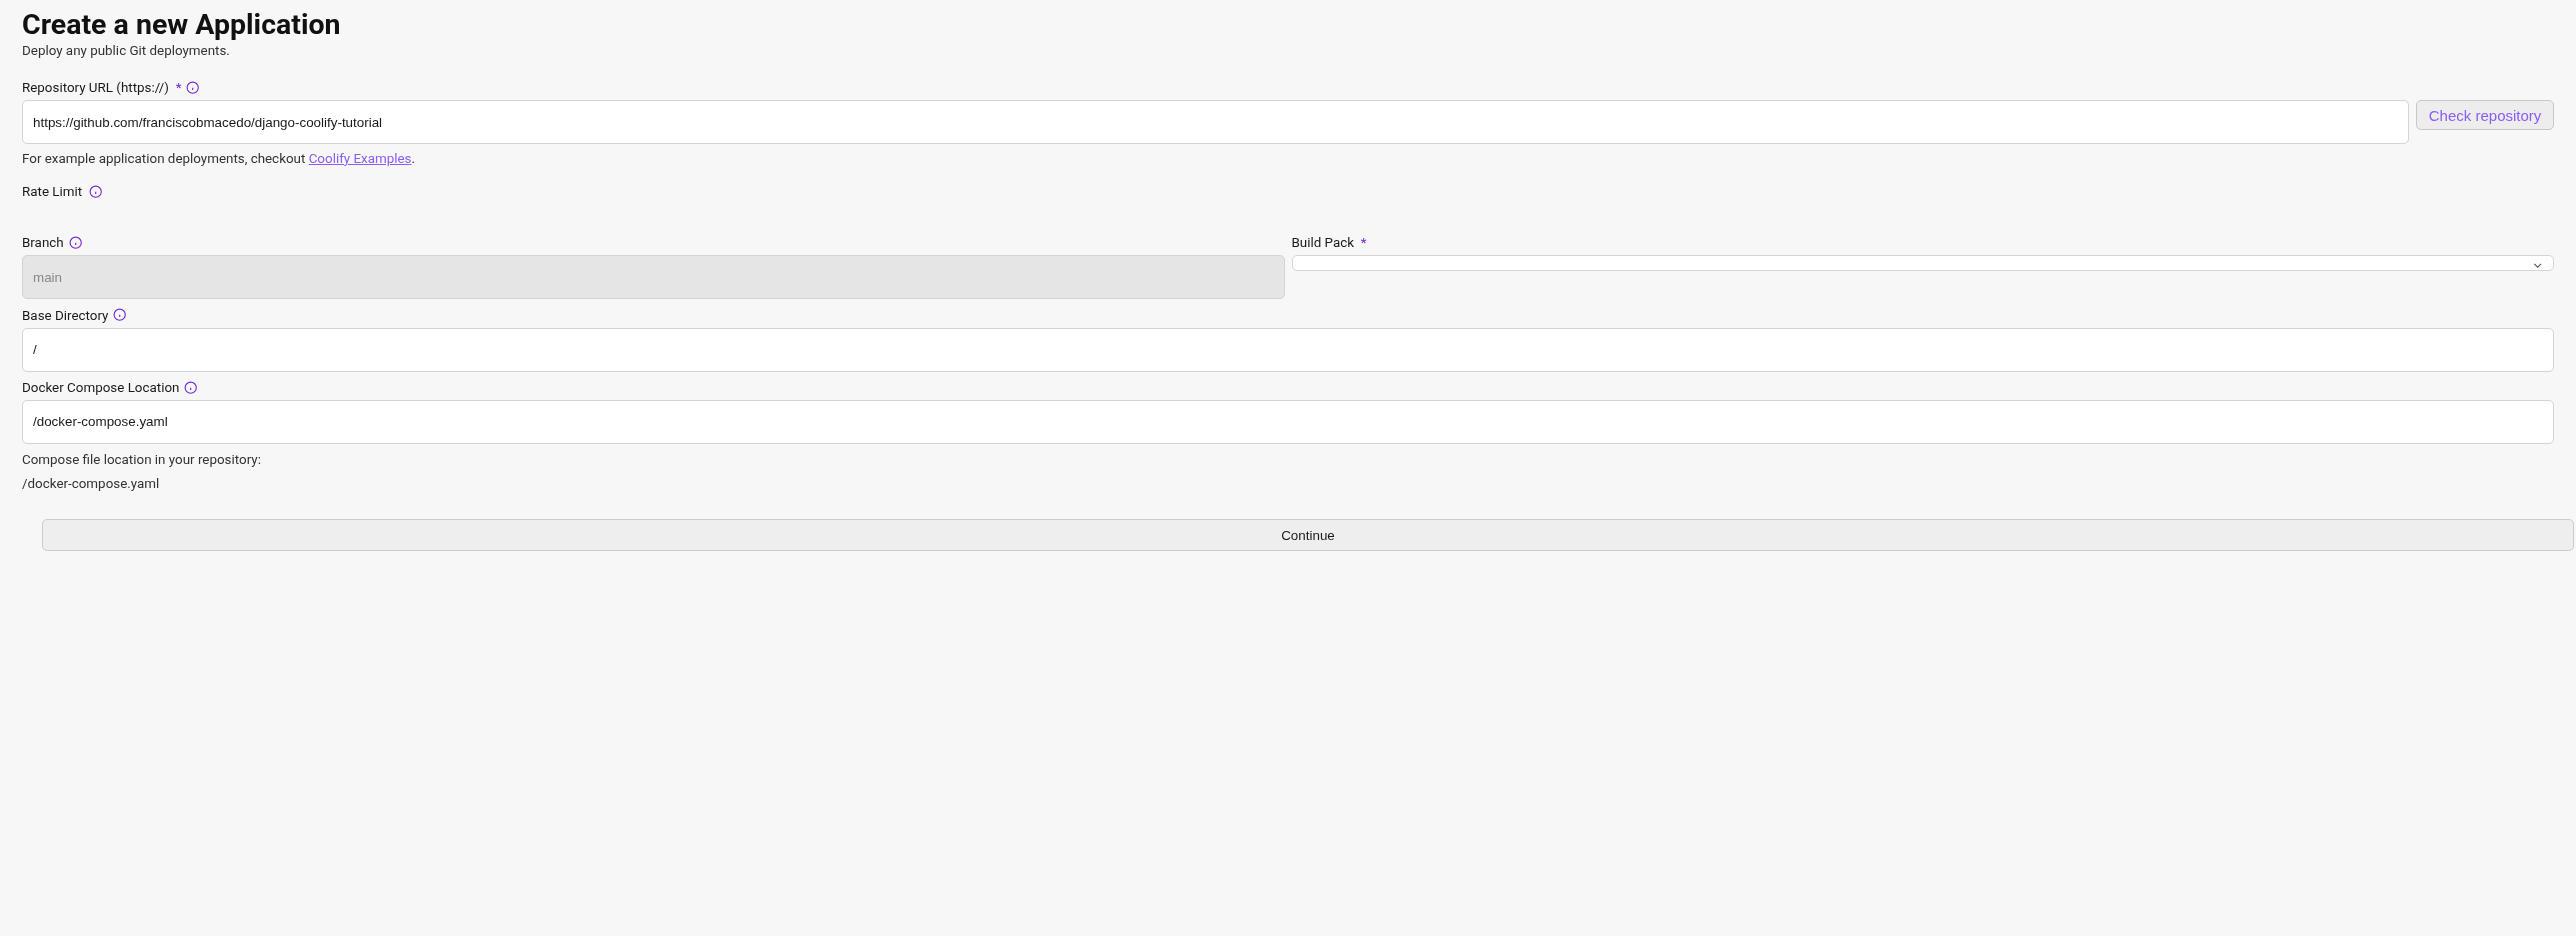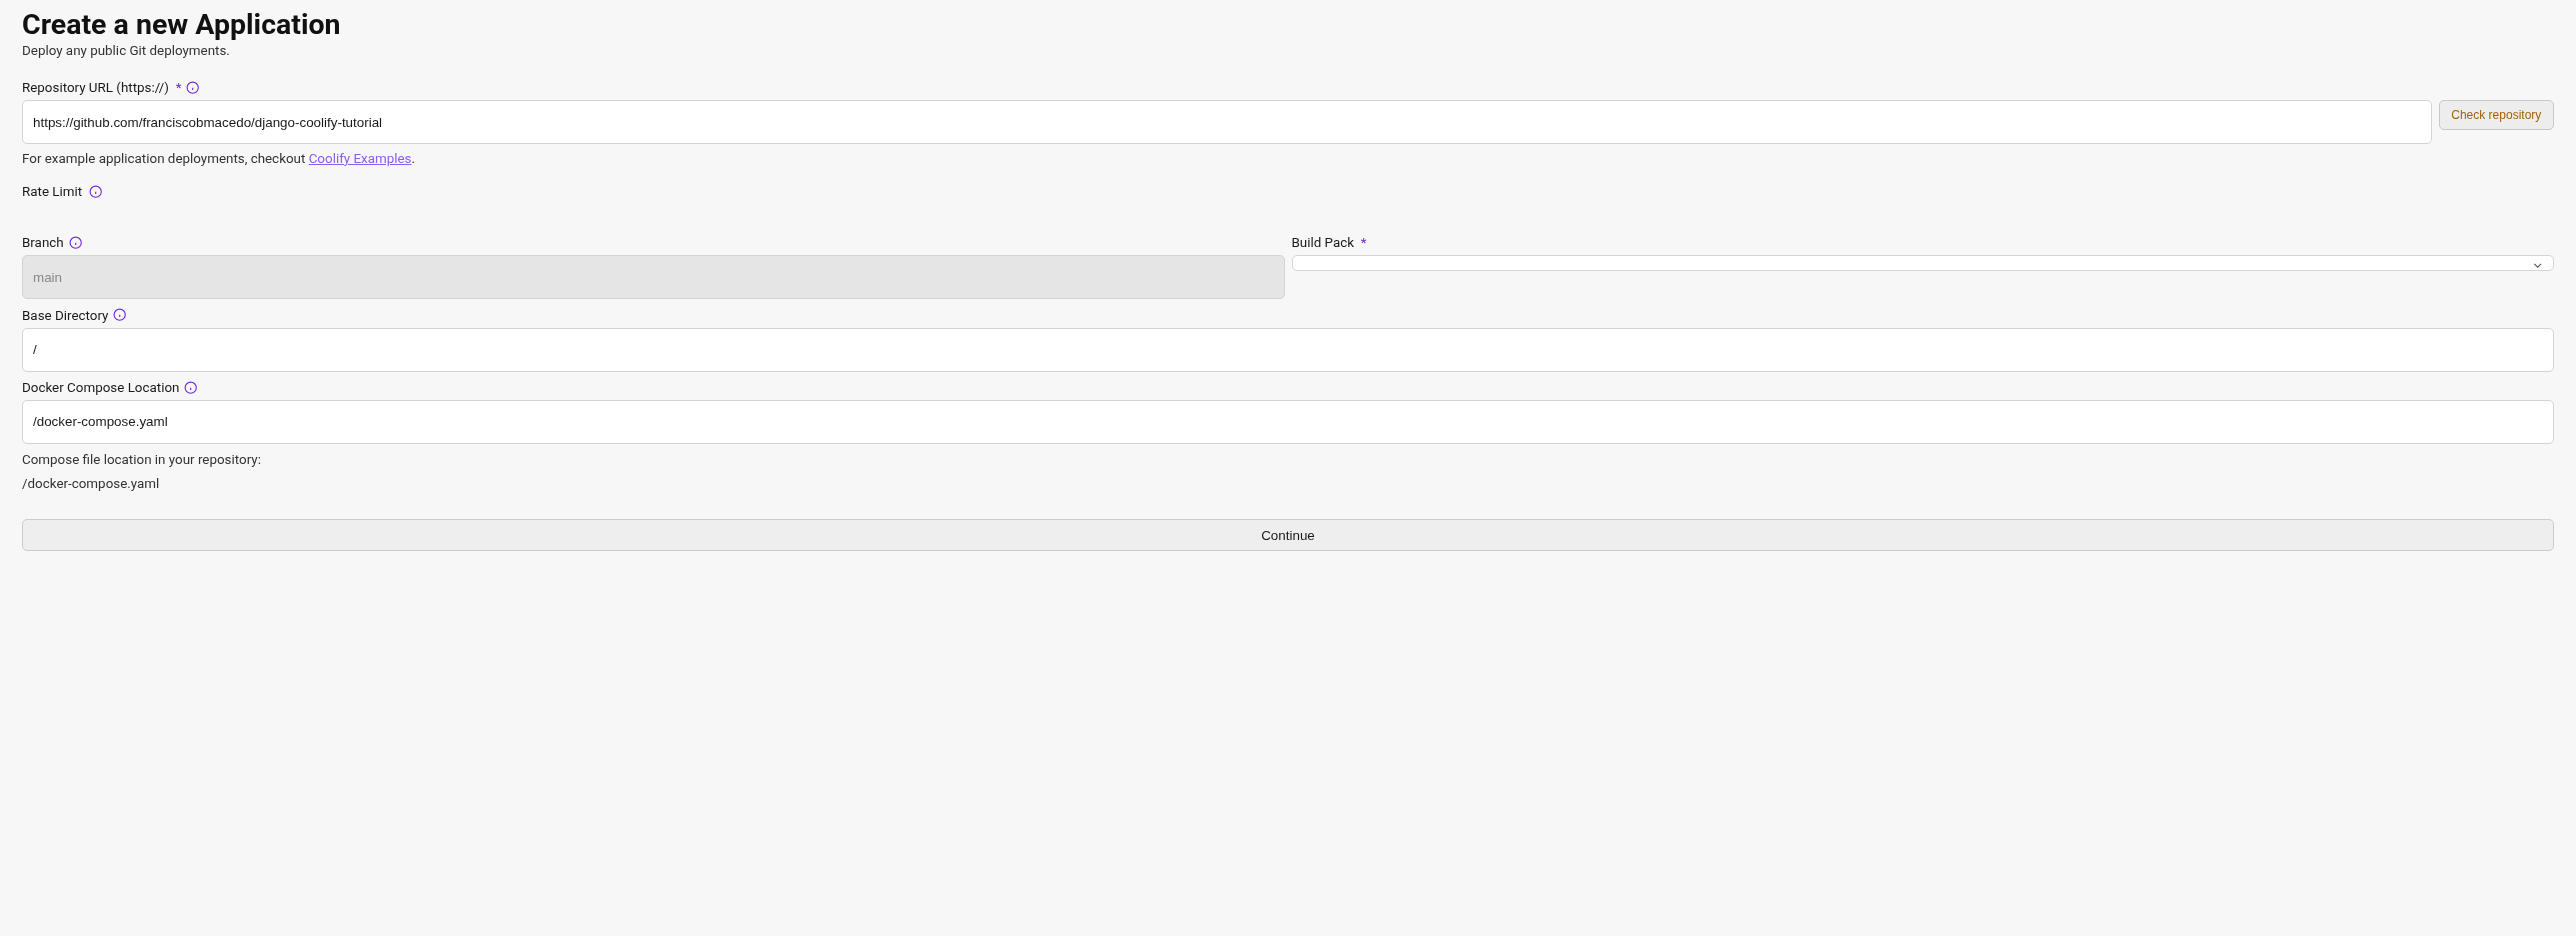--- a/index.html
+++ b/index.html
@@ -62,25 +62,25 @@
       outline: none;
       height: 38px;
     }
     input[type="text"]:disabled {
       background: #e5e5e5;
       color: #888;
       border-color: #d4d4d8;
     }
     .btn {
       padding: 5.9px 11.7px;
-      font-size: 12px;
+      font-size: 15px;
       border: 0.8px solid #c7c7cc;
       border-radius: 5px;
       background: #ededed;
-      color: #a16207;
+      color: #8b5cf6;
       cursor: pointer;
       white-space: nowrap;
       height: 30px;
     }
     .help-text {
       font-size: 13.4px;
       color: #333;
       margin-bottom: 18.4px;
     }
     .help-text a {
@@ -145,20 +145,21 @@
     }
     .continue-btn {
       width: 100%;
       padding: 7.5px;
       font-size: 13.4px;
       border: 0.8px solid #ccc;
       border-radius: 5px;
       background: #eeeeee;
       color: #1a1a1a;
       cursor: pointer;
+      margin-left: 20px;
     }
   </style>
 </head>
 <body>
 
 
 
 <h1>Create a new Application</h1>
 <div class="subtitle">Deploy any public Git deployments.</div>
 

